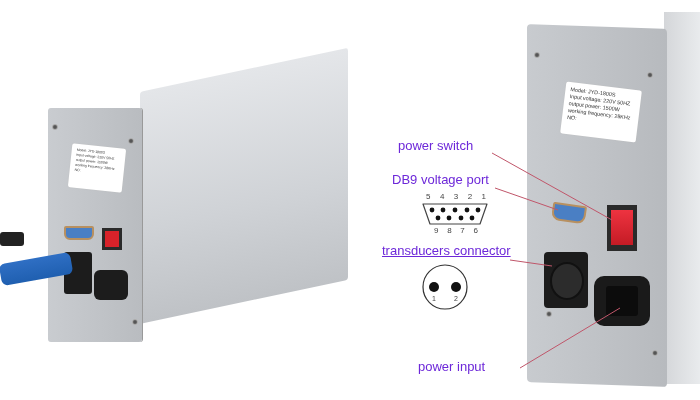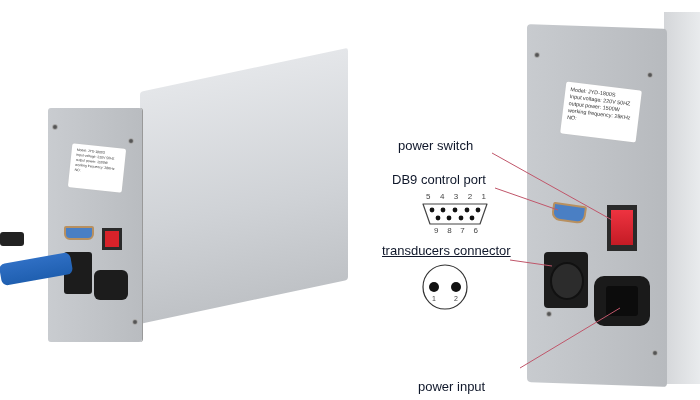--- a/index.html
+++ b/index.html
@@ -1,18 +1,18 @@
 <!DOCTYPE html>
 <html><head>
 <meta charset="utf-8">
 <style>
   html, body { margin: 0; padding: 0; }
   body { width: 700px; height: 400px; background: #ffffff; position: relative; overflow: hidden; font-family: "Liberation Sans", sans-serif; }
   .abs { position: absolute; }
-  .label { position: absolute; font-size: 13px; color: #0f172a; white-space: nowrap; }
+  .label { position: absolute; font-size: 13px; color: #6d28d9; white-space: nowrap; }
   .sticker { position: absolute; background: #fff; border-radius: 2px; box-shadow: 0 0 1px #bbb; font-size: 5.4px; line-height: 7px; color: #333; padding: 4px 5px; }
   .screw { position: absolute; width: 6px; height: 6px; border-radius: 50%; background: radial-gradient(circle, #555 30%, #aaa 60%, #ccc 100%); }
 </style>
 </head>
 <body>
 
 <div>
 
   <div class="abs" style="left:140px;top:92px;width:208px;height:232px;background:linear-gradient(180deg,#e4e6e9,#cfd2d6 60%,#bfc2c6);transform:skewY(-12deg);transform-origin:left top;border-radius:3px;"></div>
 
@@ -32,21 +32,21 @@
     <div style="margin:3px;width:14px;height:16px;background:#d8222a;"></div>
   </div>
   <div class="abs" style="left:64px;top:252px;width:28px;height:42px;background:#1c1c1c;border-radius:3px;"></div>
   <div class="abs" style="left:94px;top:270px;width:34px;height:30px;background:#1c1c1c;border-radius:6px;"></div>
 
   <div class="abs" style="left:0px;top:258px;width:72px;height:22px;background:linear-gradient(180deg,#2f6fc4,#1f5fb0);border-radius:6px;transform:rotate(-10deg);"></div>
   <div class="abs" style="left:0px;top:232px;width:24px;height:14px;background:#222;border-radius:3px;"></div>
 </div>
 
 <div class="label" style="left:398px;top:138px;">power switch</div>
-<div class="label" style="left:392px;top:172px;">DB9 control port</div>
+<div class="label" style="left:392px;top:172px;">DB9 voltage port</div>
 
 <div class="abs" style="left:420px;top:192px;width:70px;height:46px;">
   <div class="abs" style="left:6px;top:0;width:60px;display:flex;justify-content:space-between;font-size:8px;color:#444;">
     <span>5</span>
     <span>4</span>
     <span>3</span>
     <span>2</span>
     <span>1</span>
   </div>
   <svg class="abs" style="left:0;top:10px;" width="70" height="24">
@@ -74,21 +74,21 @@
 <div class="abs" style="left:420px;top:262px;width:50px;height:50px;">
   <svg width="50" height="50">
     <circle cx="25" cy="25" r="22" fill="none" stroke="#333" stroke-width="1.2"></circle>
     <circle cx="14" cy="25" r="5" fill="#111"></circle>
     <circle cx="36" cy="25" r="5" fill="#111"></circle>
   </svg>
   <span class="abs" style="left:12px;top:33px;font-size:7px;color:#444;">1</span>
   <span class="abs" style="left:34px;top:33px;font-size:7px;color:#444;">2</span>
 </div>
 
-<div class="label" style="left:418px;top:359px;margin-top:20px;">power input</div>
+<div class="label" style="left:418px;top:359px;">power input</div>
 
 <div>
   <div class="abs" style="left:664px;top:12px;width:36px;height:372px;background:linear-gradient(90deg,#d4d6d9,#e9ebed);"></div>
   <div class="abs" style="left:527px;top:24px;width:140px;height:358px;background:linear-gradient(90deg,#c8cbcf,#b7babe);border-radius:4px;transform:skewY(2deg);transform-origin:left top;"></div>
   <div class="screw" style="left:534px;top:52px;"></div>
   <div class="screw" style="left:647px;top:72px;"></div>
   <div class="screw" style="left:546px;top:311px;"></div>
   <div class="screw" style="left:652px;top:350px;"></div>
 
   <div class="sticker" style="left:563px;top:86px;width:66px;height:44px;transform:rotate(7deg);">

